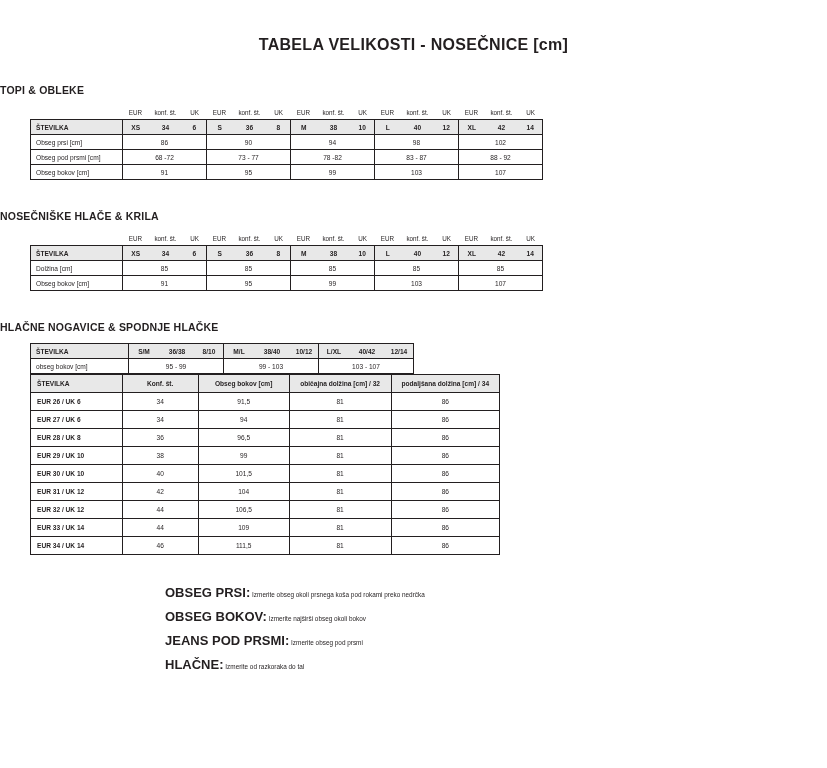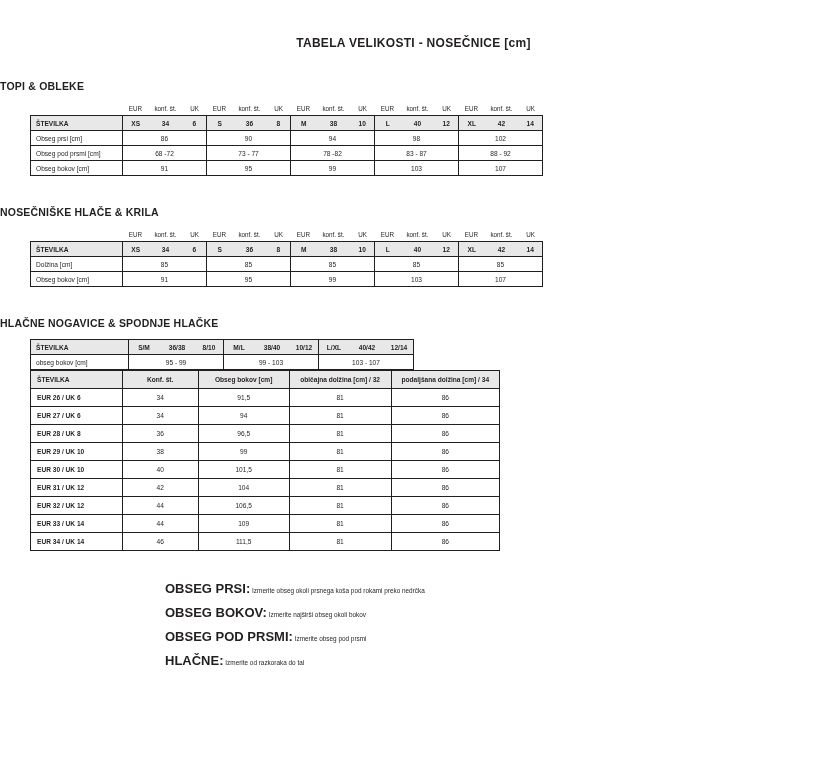--- a/index.html
+++ b/index.html
@@ -17,21 +17,21 @@
   }
   .page {
     position: relative;
     width: 827px;
     height: 768px;
     box-sizing: border-box;
     padding: 0;
   }
   .main-title {
     text-align: center;
-    font-size: 12px;
+    font-size: 16px;
     font-weight: bold;
     letter-spacing: 0.3px;
     margin: 36px 0 0 0;
   }
   .section {
     margin-right: 165px;
   }
   .section-title {
     font-size: 10.5px;
     font-weight: bold;
@@ -356,21 +356,21 @@
   <div class="notes">
     <div>
       <span class="nlabel">OBSEG PRSI:</span>
       <span class="ntext">Izmerite obseg okoli prsnega koša pod rokami preko nedrčka</span>
     </div>
     <div>
       <span class="nlabel">OBSEG BOKOV:</span>
       <span class="ntext">Izmerite najširši obseg okoli bokov</span>
     </div>
     <div>
-      <span class="nlabel">OBSEG POD PRSMI:</span>
+      <span class="nlabel">JEANS POD PRSMI:</span>
       <span class="ntext">Izmerite obseg pod prsmi</span>
     </div>
     <div>
       <span class="nlabel">HLAČNE:</span>
       <span class="ntext">Izmerite od razkoraka do tal</span>
     </div>
   </div>
 
 </div>
 

